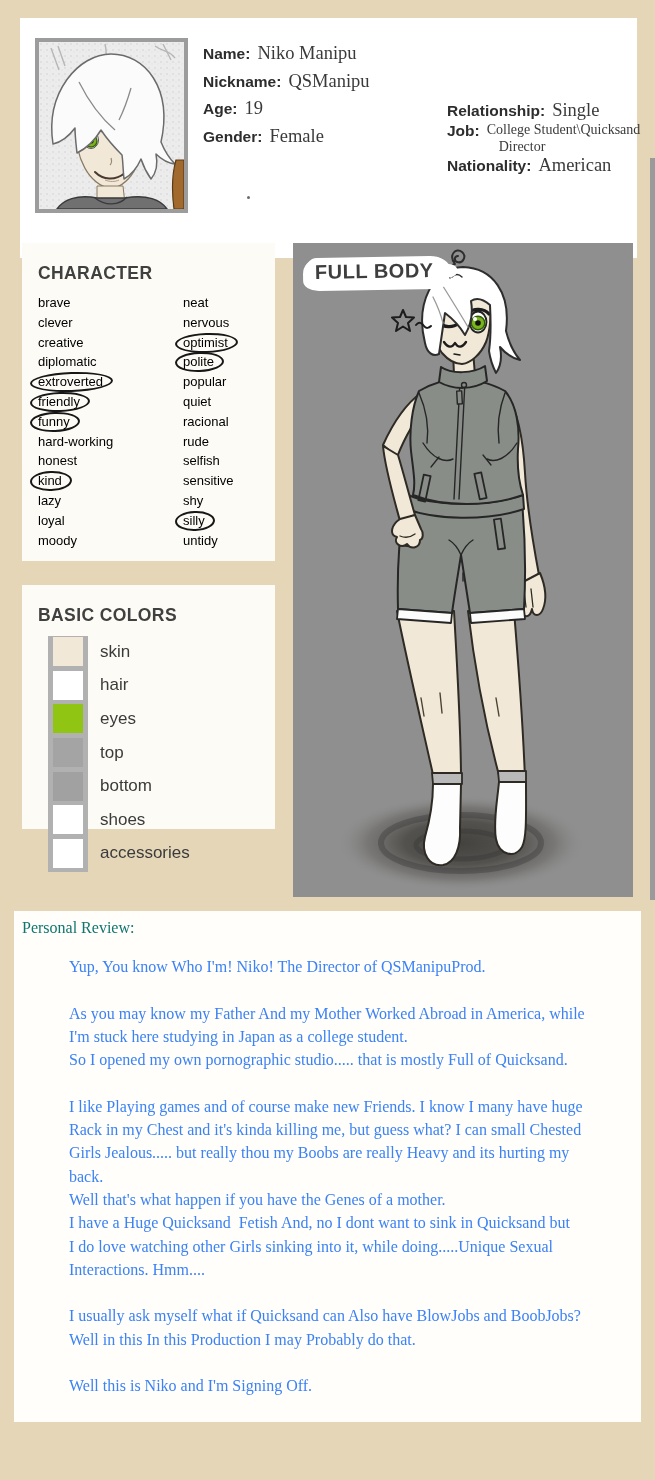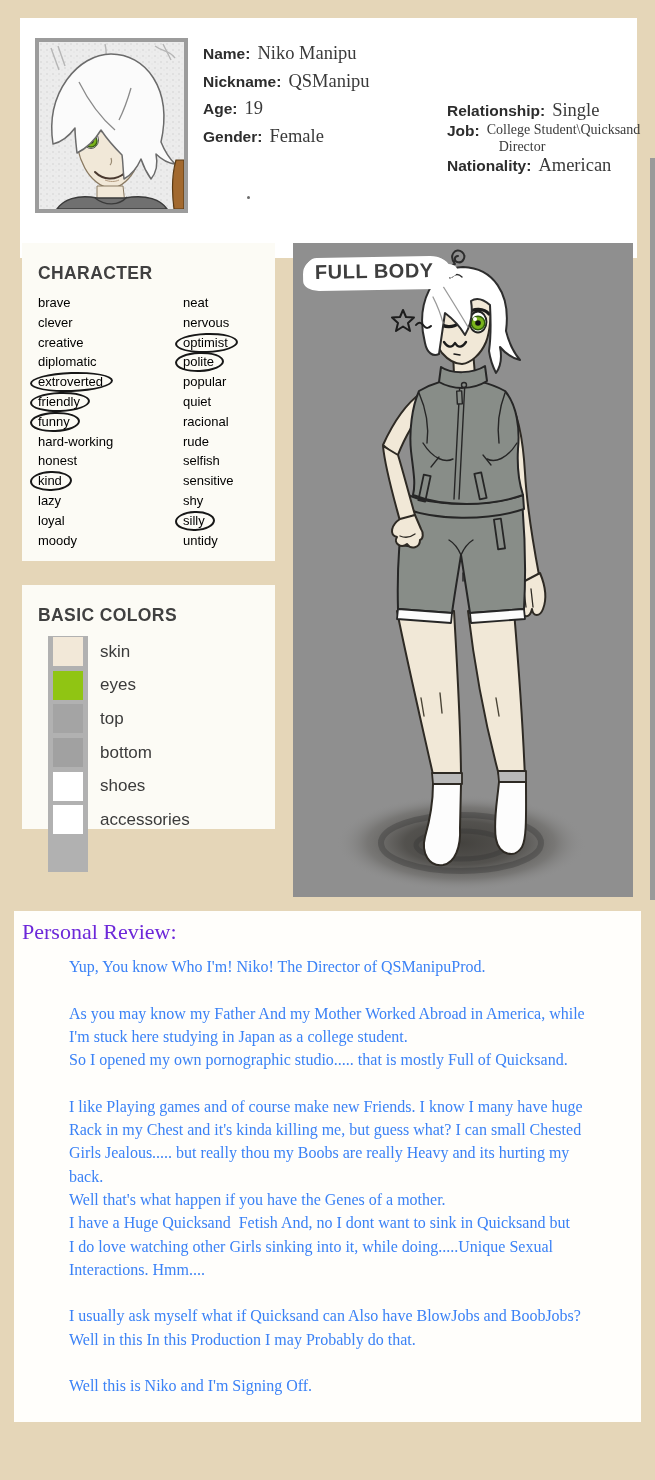--- a/index.html
+++ b/index.html
@@ -45,21 +45,21 @@
   
   .colors-box{left:22px;top:585px;width:253px;height:244px;background:#fcfbf5;}
   .swatch-frame{position:absolute;left:26px;top:51px;width:40px;height:236px;background:#b1b1b1;}
   .colors-list{position:absolute;left:26px;top:50px;}
   .color-row{display:flex;align-items:center;height:33.6px;}
   .swatch{width:30px;height:29px;margin-left:5px;flex:none;}
   .color-label{margin-left:17px;font-size:17px;color:#3b3b3b;white-space:nowrap;}
 
   
   .review-card{left:14px;top:911px;width:627px;height:511px;background:#fffefb;}
-  .review-title{position:absolute;left:8px;top:8px;font-family:"Liberation Serif",serif;font-size:22px;color:#6d28d9;}
+  .review-title{position:absolute;left:8px;top:8px;font-family:"Liberation Serif",serif;font-size:16px;color:#0f766e;}
   .review-lines{position:absolute;left:8px;top:44px;width:612px;}
   .review-line{font-family:"Liberation Serif",serif;font-size:16px;line-height:23.3px;min-height:23.3px;white-space:pre-wrap;color:#3b82f6;margin-left:47px;}
 </style>
 </head>
 <body>
 
 <div class="page">
   <div class="edge-strip"></div>
 
   <section class="card top-card">
@@ -325,20 +325,24 @@
   </section>
 
   <section class="card colors-box">
     <div class="box-title">BASIC COLORS</div>
     <div class="swatch-frame"></div>
     <div class="colors-list">
 
     <div class="color-row">
           <div class="swatch" style="background: rgb(242, 232, 216);"></div>
           <div class="color-label">skin</div>
+        </div>
+        <div class="color-row">
+          <div class="swatch" style="background: rgb(255, 255, 255);"></div>
+          <div class="color-label">hair</div>
         </div>
         <div class="color-row">
           <div class="swatch" style="background: rgb(144, 197, 19);"></div>
           <div class="color-label">eyes</div>
         </div>
         <div class="color-row">
           <div class="swatch" style="background: rgb(164, 164, 164);"></div>
           <div class="color-label">top</div>
         </div>
         <div class="color-row">

